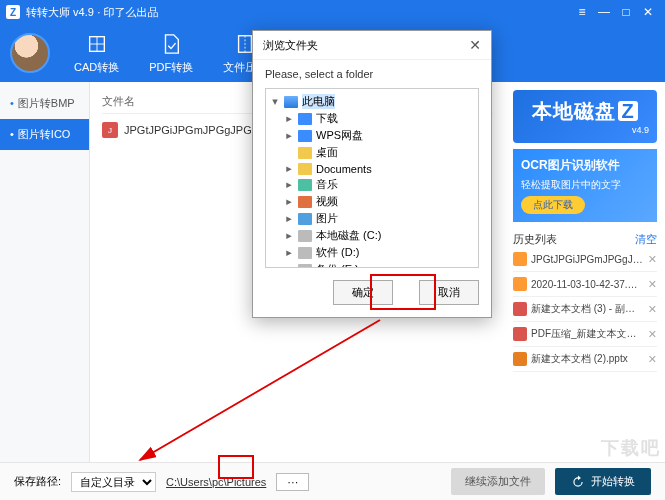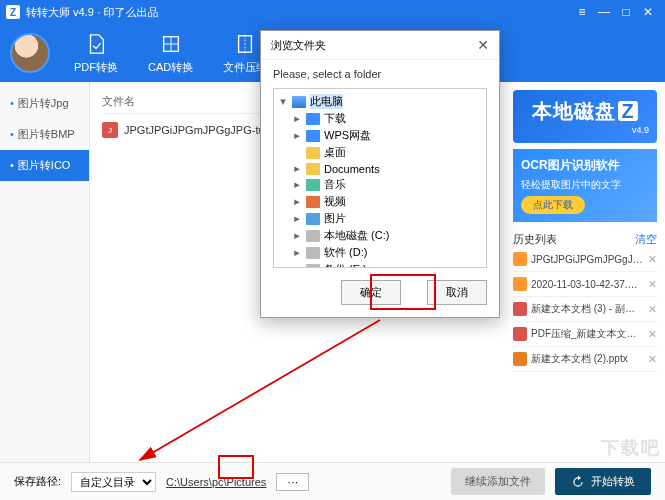--- a/index.html
+++ b/index.html
@@ -49,21 +49,21 @@
 
 .bottombar { position: absolute; left: 0; right: 0; bottom: 0; height: 38px; background: #fafafa; border-top: 1px solid #e5e5e5; display: flex; align-items: center; padding: 0 14px; gap: 10px; font-size: 11px; }
 .bottombar select { font-size: 11px; padding: 2px 4px; border: 1px solid #ccc; background: #fff; }
 .bottombar .path { text-decoration: underline; color: #333; cursor: pointer; }
 .bottombar .dotsbtn { border: 1px solid #bbb; padding: 2px 10px; cursor: pointer; background: #fff; }
 .bottombar .spacer { flex: 1; }
 .bottombar .addbtn { background: #d9d9d9; color: #555; padding: 6px 14px; cursor: pointer; border-radius: 2px; font-family: Liberation Mono, monospace; }
 .bottombar .startbtn { background: #0c4a6e; color: #fff; padding: 6px 16px; cursor: pointer; border-radius: 2px; display: flex; align-items: center; gap: 6px; }
 .bottombar .startbtn svg { width: 14px; height: 14px; fill: #fff; }
 
-.dialog { position: absolute; left: 260px; top: 30px; width: 240px; background: #fff; border: 1px solid #999; box-shadow: 0 4px 18px rgba(0,0,0,.3); z-index: 50; }
+.dialog { position: absolute; left: 252px; top: 30px; width: 240px; background: #fff; border: 1px solid #999; box-shadow: 0 4px 18px rgba(0,0,0,.3); z-index: 50; }
 .dialog .dtitle { display: flex; justify-content: space-between; align-items: center; padding: 6px 10px; font-size: 11px; border-bottom: 1px solid #eee; }
 .dialog .dclose { cursor: pointer; font-size: 14px; color: #555; }
 .dialog .dprompt { padding: 8px 12px; font-size: 11px; color: #333; }
 .dialog .tree { border: 1px solid #ccc; margin: 0 12px; height: 180px; overflow: auto; font-size: 11px; padding: 4px; }
 .dialog .tnode { display: flex; align-items: center; gap: 4px; padding: 1px 0; white-space: nowrap; }
 .dialog .tnode .tw { width: 10px; text-align: center; color: #666; cursor: pointer; }
 .dialog .tnode .ti { width: 14px; height: 12px; flex-shrink: 0; }
 .dialog .tnode.selected span:last-child { background: #cde6ff; }
 .dialog .dbuttons { display: flex; justify-content: flex-end; gap: 26px; padding: 12px; }
 .dialog .dbtn { border: 1px solid #aaa; background: #f5f5f5; padding: 4px 18px; font-size: 11px; cursor: pointer; }
@@ -92,49 +92,48 @@
   <div class="winbtn">—</div>
   <div class="winbtn">□</div>
   <div class="winbtn">✕</div>
 </div>
 
 <div class="toolbar">
   <div class="avatar"></div>
   <div class="tool">
     <div class="ticon">
         <svg viewBox="0 0 24 24">
+          <rect x="4" y="4" width="16" height="16" fill="none" stroke-width="1.5"></rect>
+          <path d="M4 12h16M12 4v16" stroke-width="1"></path>
+        </svg>
+      </div>
+    <span>CAD转换</span>
+  </div>
+  <div class="tool">
+    <div class="ticon">
+        <svg viewBox="0 0 24 24">
           <path d="M6 2h9l5 5v15H6z" fill="none" stroke-width="1.5"></path>
           <path d="M9 14l3 3 5-6" fill="none" stroke-width="1.5"></path>
         </svg>
       </div>
     <span>PDF转换</span>
-  </div>
-  <div class="tool">
-    <div class="ticon">
-        <svg viewBox="0 0 24 24">
-          <rect x="4" y="4" width="16" height="16" fill="none" stroke-width="1.5"></rect>
-          <path d="M4 12h16M12 4v16" stroke-width="1"></path>
-        </svg>
-      </div>
-    <span>CAD转换</span>
   </div>
   <div class="tool">
     <div class="ticon">
         <svg viewBox="0 0 24 24">
           <rect x="5" y="3" width="14" height="18" fill="none" stroke-width="1.5"></rect>
           <path d="M12 3v18" stroke-width="1" stroke-dasharray="2 2"></path>
         </svg>
       </div>
     <span>文件压缩</span>
   </div>
 </div>
 
 <div class="main">
   <div class="sidebar">
-    <div class="item dot"><span>图片转Jpg</span></div>
     <div class="item dot"><span>图片转BMP</span></div>
     <div class="item dot active"><span>图片转ICO</span></div>
   </div>
 
   <div class="content">
     <div class="colhead">文件名</div>
     <div class="filerow">
       <div class="ficon">J</div>
       <span>JPGtJPGiJPGmJPGgJPG-tuya.jpg</span>
     </div>

